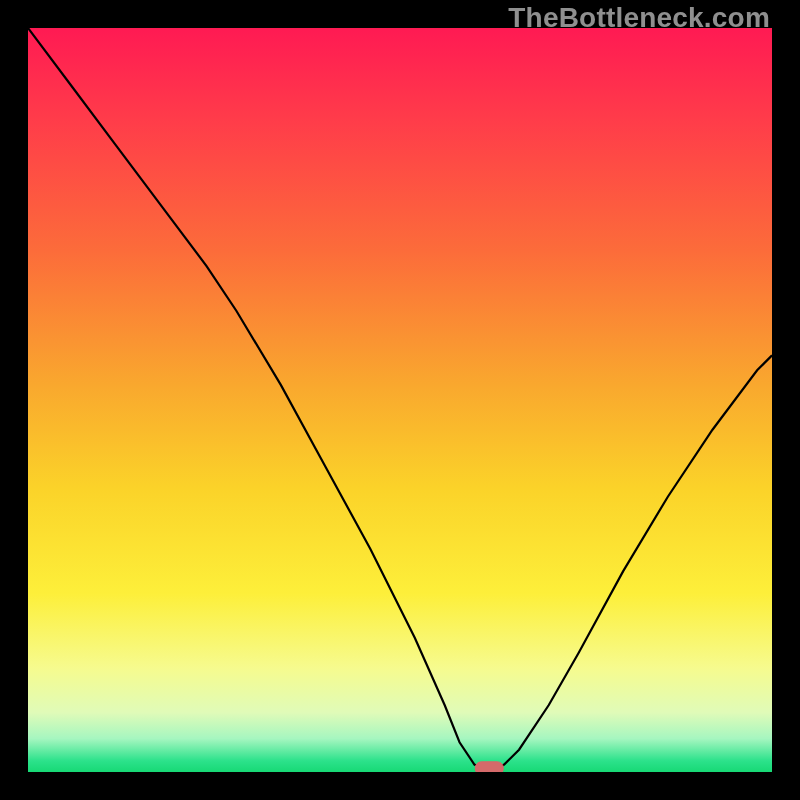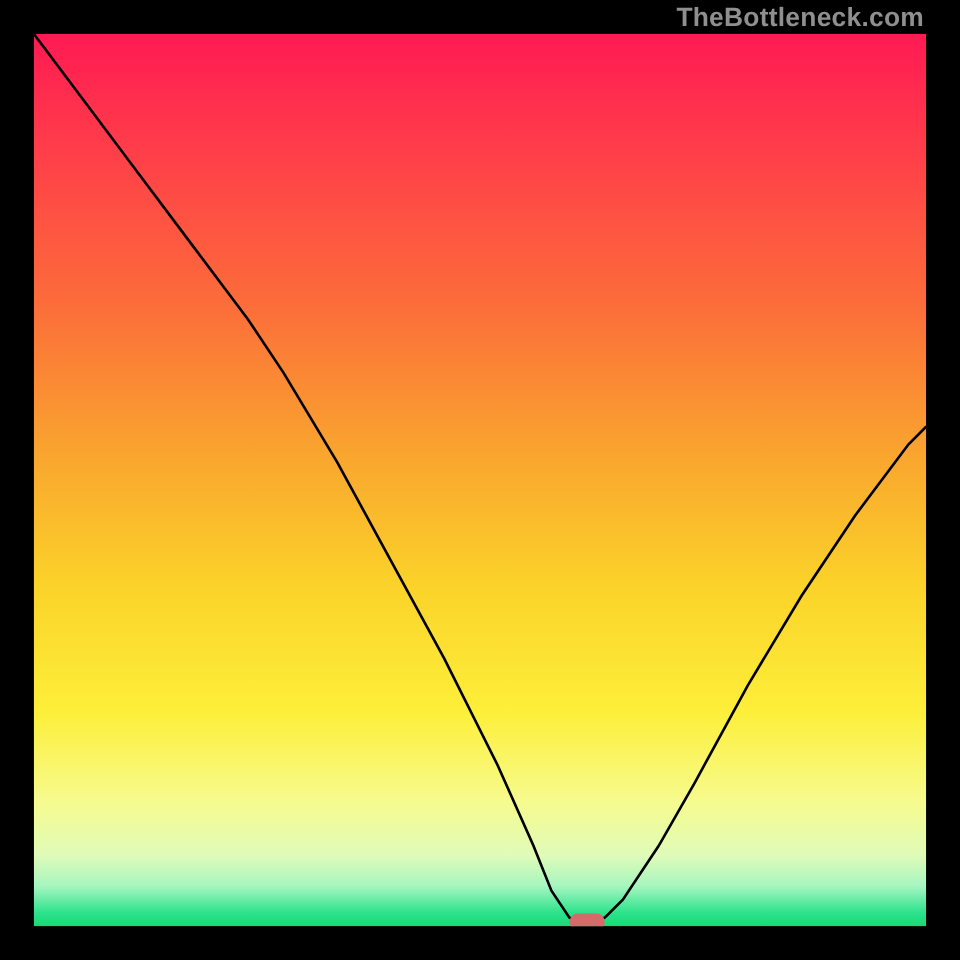--- a/index.html
+++ b/index.html
@@ -24,21 +24,21 @@
     left: 28px;
     width: 744px;
     height: 744px;
     overflow: hidden;
   }
   .watermark {
     position: absolute;
     top: 2px;
     right: 30px;
     font-family: Arial, Helvetica, sans-serif;
-    font-size: 22px;
+    font-size: 28px;
     font-weight: 600;
     color: #8f8f8f;
     letter-spacing: 0.2px;
   }
   svg {
     display: block;
   }
   .curve-line {
     fill: none;
     stroke: #000;

